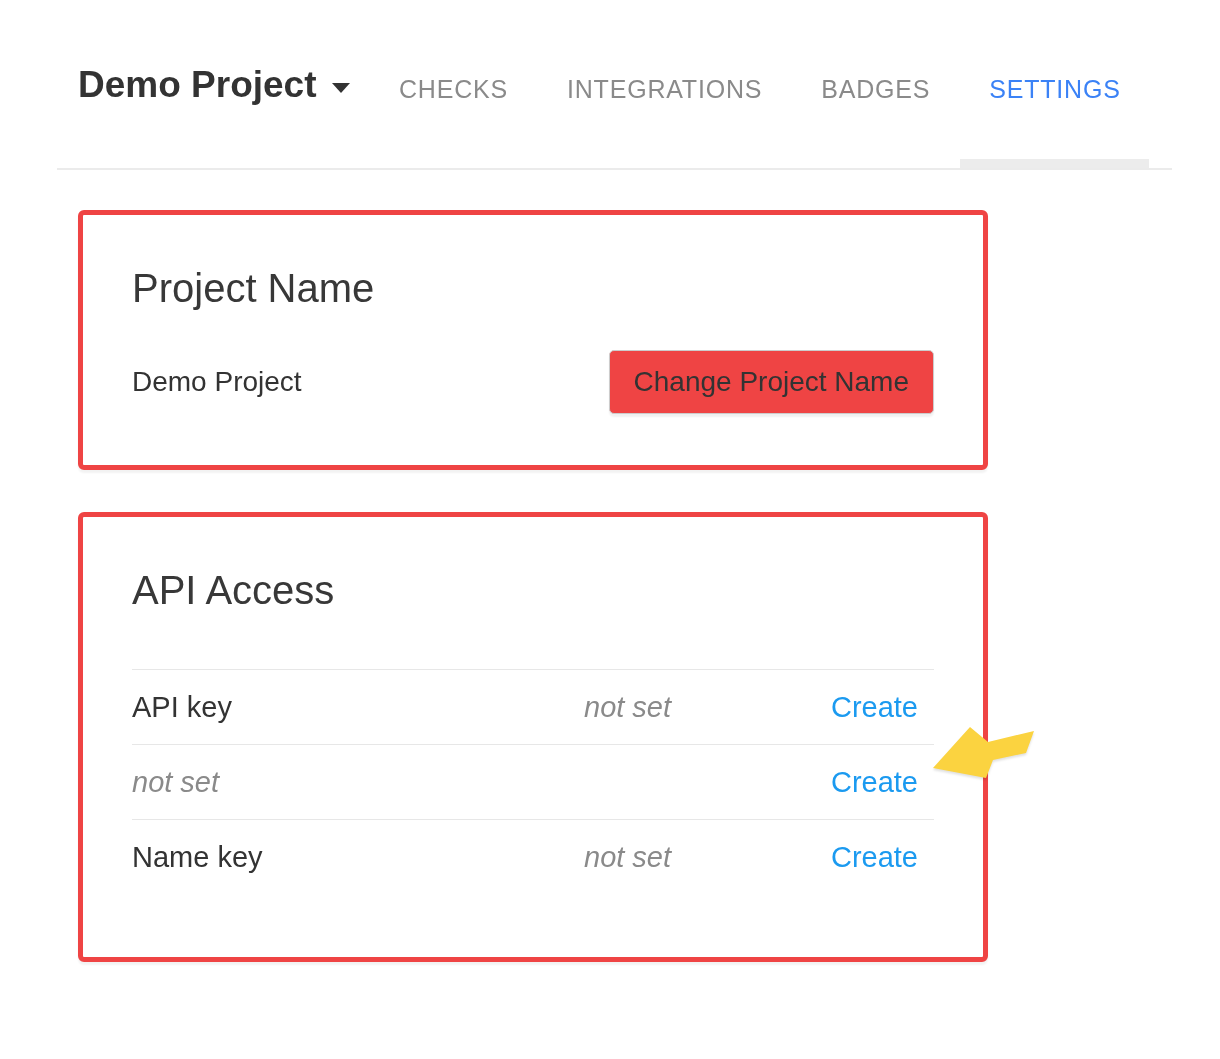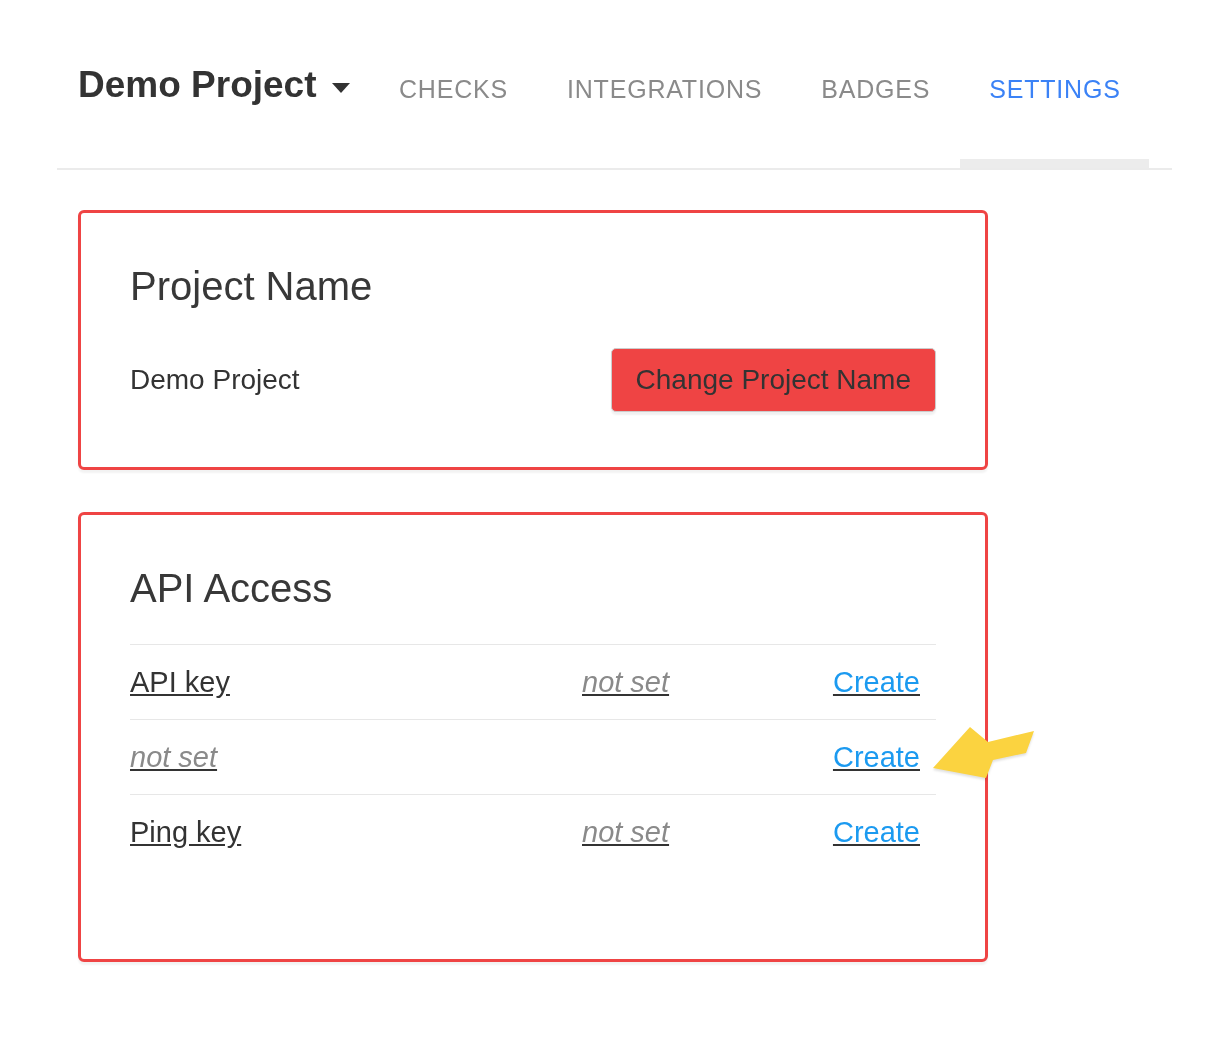--- a/index.html
+++ b/index.html
@@ -26,39 +26,39 @@
   .nav a.active{color:#3b82f6;}
   .rule{
     position:absolute;left:57px;top:168px;width:1115px;height:2px;background:#ebebeb;
   }
   .tab-indicator{
     position:absolute;left:960px;top:159px;width:189px;height:10px;background:#ececec;
   }
   
   .card{
     position:absolute;left:78px;width:910px;box-sizing:border-box;
-    background:#ffffff;border:3px solid #ef4444;border-radius:6px;
+    background:#ffffff;border:5px solid #ef4444;border-radius:6px;
     padding:0 49px;box-shadow:0 3px 2px rgba(0,0,0,0.05);
   }
   .card h2{
     margin:52px 0 0 0;font-size:40px;font-weight:400;color:#383838;line-height:1.08;
   }
   .card-project{top:210px;height:260px;}
   .card-api{top:512px;height:450px;}
   .value-row{
     display:flex;justify-content:space-between;align-items:center;margin-top:40px;
   }
   .value-row .value{font-size:28px;color:#333333;}
   .btn{
     font-family:inherit;font-size:28px;color:#333333;background:#ef4444;
     border:1px solid #cccccc;border-radius:5px;padding:15px 24px;cursor:pointer;
     box-shadow:0 3px 2px rgba(0,0,0,0.06);line-height:1.15;
   }
   
-  .api-table{margin-top:34px;text-decoration:underline;}
+  .api-table{margin-top:57px;}
   .api-row{
     display:flex;align-items:center;height:74px;border-top:1px solid #e7e7e7;
     font-size:29px;
   }
   .api-row .label{flex:0 0 452px;color:#333333;}
   .api-row .keyval{flex:1 1 auto;color:#8a8a8a;font-style:italic;}
   .api-row .action{flex:0 0 auto;text-align:right;padding-right:16px;}
   .api-row .action a{color:#1b9af0;text-decoration:none;cursor:pointer;}
   
   .arrow{
@@ -99,21 +99,21 @@
     <div class="api-row">
       <span class="label">API key</span>
       <span class="keyval">not set</span>
       <span class="action"><a>Create</a></span>
     </div>
     <div class="api-row">
       <span class="keyval">not set</span>
       <span class="action"><a>Create</a></span>
     </div>
     <div class="api-row">
-      <span class="label">Ping key</span>
+      <span class="label">Name key</span>
       <span class="keyval">not set</span>
       <span class="action"><a>Create</a></span>
     </div>
   </div>
 </section>
 
 <svg class="arrow" viewBox="0 0 112 62" xmlns="http://www.w3.org/2000/svg">
   <polygon points="8,48 45,7 63,22 109,11 101,33 68,40 61,58"></polygon>
 </svg>
 

